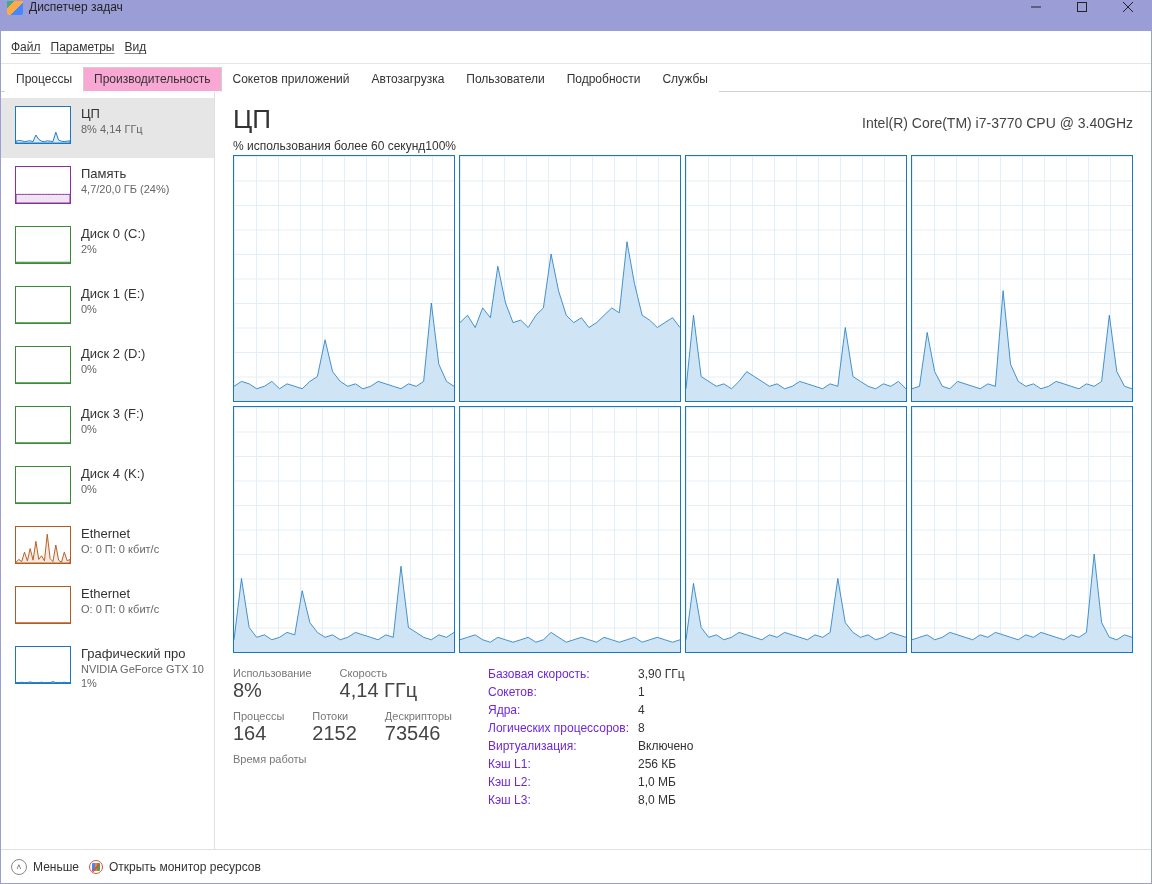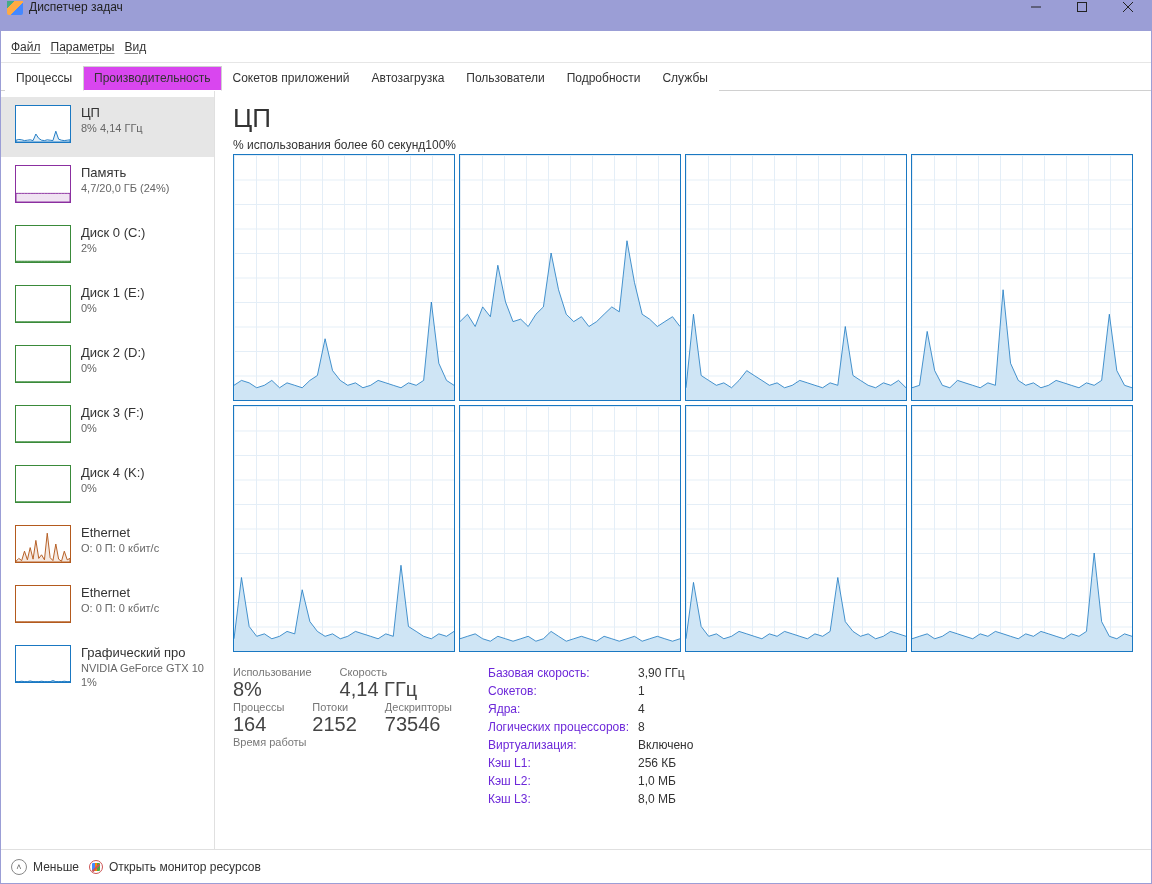--- a/index.html
+++ b/index.html
@@ -2,46 +2,46 @@
 <html><head>
 <meta charset="utf-8">
 <style>
 *{box-sizing:border-box;margin:0;padding:0;font-family:"Segoe UI",Tahoma,sans-serif;font-size:12px;color:#333}
 body{background:#fff;width:1152px;height:884px;overflow:hidden;display:flex;flex-direction:column;border:1px solid #9b9ed6}
 .titlebar{height:30px;background:#9b9ed6;display:flex;align-items:center;padding:0 0 18px 6px}
 .titlebar .icon{width:16px;height:16px;margin-right:6px;display:inline-block;background:linear-gradient(135deg,#4a8 0 30%,#fa4 30% 60%,#48f 60%);border-radius:2px}
 .titlebar .title{flex:1;color:#222}
 .winbtn{width:46px;height:30px;display:flex;align-items:center;justify-content:center;color:#222}
 .winbtn svg{width:10px;height:10px;stroke:#222;stroke-width:1;fill:none}
-.menubar{height:32px;display:flex;align-items:center;padding:10px 6px;gap:2px;border-bottom:1px solid #e6e6e6}
+.menubar{height:22px;display:flex;align-items:center;padding:16px 6px;gap:2px;border-bottom:1px solid #e6e6e6}
 .menubar span{padding:1px 4px;text-decoration:underline;text-decoration-color:#888;text-underline-offset:2px}
 .tabbar{display:flex;padding:2px 4px 0 4px;border-bottom:1px solid #d0d0d0;gap:0}
 .tab{padding:4px 10px 5px;border:1px solid transparent;border-bottom:none;position:relative;top:1px;background:#fff}
-.tab.active{border-color:#d0d0d0;background:#d946ef;border-bottom:1px solid #fff}
+.tab.active{border-color:#d0d0d0;background:#f9a8d4;border-bottom:1px solid #fff}
 .tab:not(.active){border:1px solid transparent}
 .body{flex:1;display:flex;min-height:0}
 .sidebar{width:214px;border-right:1px solid #e0e0e0;overflow:hidden;padding-top:6px}
 .sitem{display:flex;gap:10px;padding:8px 8px 8px 14px;align-items:flex-start;height:60px}
 .sitem.sel{background:#e6e6e6}
 .thumb{width:56px;height:38px;border:1px solid;flex-shrink:0;position:relative;overflow:hidden;background:#fff}
 .thumb svg{position:absolute;inset:0;width:100%;height:100%}
 .slabels{display:flex;flex-direction:column;gap:2px;overflow:hidden;white-space:nowrap}
 .slabels .name{font-size:13px}
 .slabels .sub{font-size:11px;color:#666}
 .main{flex:1;padding:12px 18px 8px 18px;display:flex;flex-direction:column;min-height:0}
 .hdr{display:flex;justify-content:space-between;align-items:baseline;margin-bottom:4px}
 .hdr h1{font-size:26px;font-weight:400}
 .hdr .model{font-size:14px;color:#444}
 .axislabels{display:flex;font-size:11px;color:#777;margin-bottom:2px}
 .grid8{display:grid;grid-template-columns:repeat(4,1fr);grid-template-rows:repeat(2,1fr);gap:4px;flex:0 0 498px}
 .chartcell{border:1px solid #1a78c2;position:relative;background:#fff}
 .chartcell .gridlines{position:absolute;inset:0;background-image:linear-gradient(#e4eef7 1px,transparent 1px),linear-gradient(90deg,#e4eef7 1px,transparent 1px);background-size:10% 10%}
 .chartcell svg{position:absolute;inset:0;width:100%;height:100%}
 .stats{display:flex;gap:36px;margin-top:14px}
-.statcol{display:flex;flex-direction:column;gap:0}
+.statcol{display:flex;flex-direction:column;gap:8px}
 .statblk .lbl{font-size:11px;color:#777}
 .statblk .val{font-size:20px;color:#444}
 .statrow{display:flex;gap:28px}
 .kvcol{display:grid;grid-template-columns:150px auto;row-gap:4px;font-size:12px}
 .kvcol .k{color:#6d28d9}
 .footer{height:34px;border-top:1px solid #e0e0e0;display:flex;align-items:center;padding:0 10px;gap:10px}
 .footer .less{display:flex;align-items:center;gap:6px;color:#333}
 .footer .circ{width:16px;height:16px;border:1px solid #888;border-radius:50%;display:flex;align-items:center;justify-content:center;font-size:9px;color:#666}
 .footer .link{display:flex;gap:6px;color:#1a66b8}
 .footer .monicon{width:14px;height:14px;position:relative}
@@ -198,20 +198,21 @@
         <div class="slabels">
           <div class="name">Графический про</div>
           <div class="sub">NVIDIA GeForce GTX 10</div>
           <div class="sub">1%</div>
         </div>
       </div>
     </div>
   <div class="main">
     <div class="hdr">
       <h1>ЦП</h1>
+      <div class="model">Intel(R) Core(TM) i7-3770 CPU @ 3.40GHz</div>
     </div>
     <div class="axislabels">
       <span>% использования более 60 секунд</span>
       <span>100%</span>
     </div>
     <div class="grid8" id="grid8">
         <div class="chartcell">
           <div class="gridlines"></div>
           <svg viewBox="0 0 100 100" preserveAspectRatio="none">
             <path d="M0.0 94.0 L3.4 92.0 L6.9 93.0 L10.3 95.0 L13.8 94.0 L17.2 92.0 L20.7 95.0 L24.1 93.0 L27.6 94.0 L31.0 95.0 L34.5 92.0 L37.9 90.0 L41.4 75.0 L44.8 88.0 L48.3 92.0 L51.7 94.0 L55.2 93.0 L58.6 95.0 L62.1 94.0 L65.5 92.0 L69.0 93.0 L72.4 94.0 L75.9 95.0 L79.3 93.0 L82.8 94.0 L86.2 92.0 L89.7 60.0 L93.1 85.0 L96.6 92.0 L100.0 94.0 L100 100 L0 100 Z" fill="#cfe5f5" stroke="none"></path>

